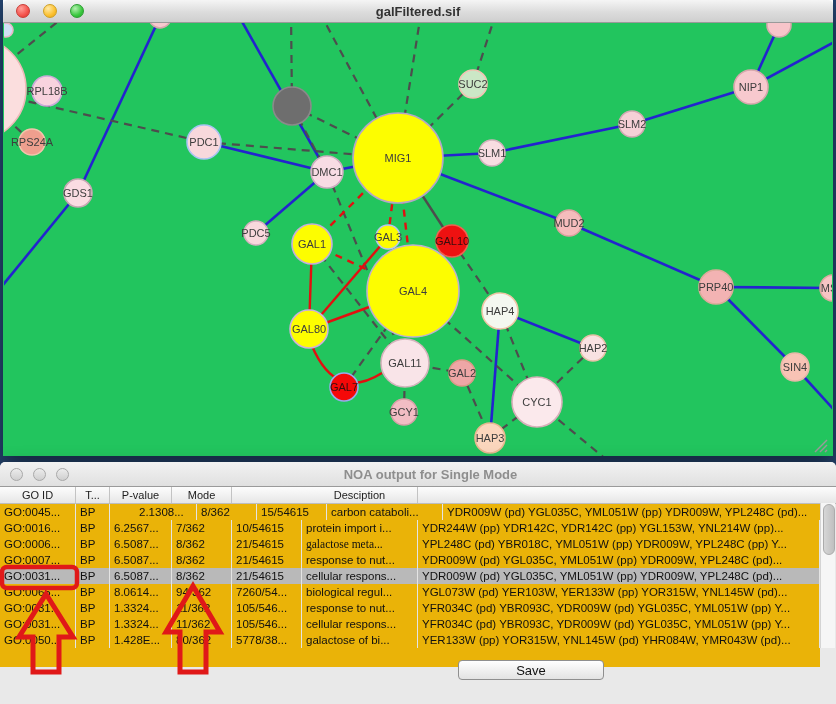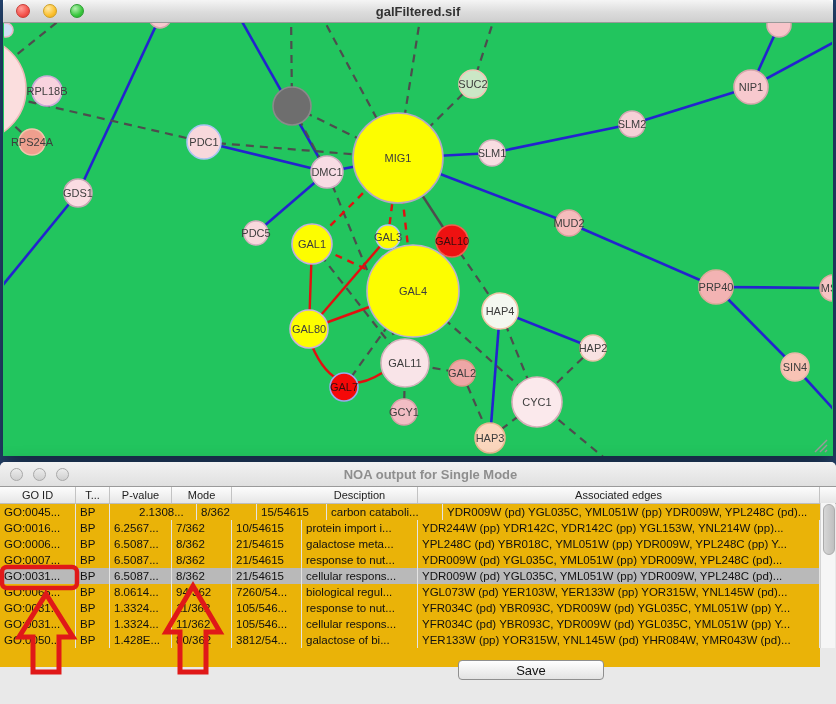--- a/index.html
+++ b/index.html
@@ -218,21 +218,20 @@
     </div>
     <span class="title">NOA output for Single Mode</span>
   </div>
   <div id="table-header">
       <div class="hcell" style="width: 76px;">GO ID</div>
       <div class="hcell" style="width: 34px;">T...</div>
       <div class="hcell" style="width: 62px;">P-value</div>
       <div class="hcell" style="width: 60px;">Mode</div>
       <div class="hcell" style="width: 70px; margin-top: 40px;">Referen...</div>
       <div class="hcell" style="width: 116px;">Desciption</div>
-      <div class="hcell" style="width: 402px;">Associated edges</div>
       <div class="hcell" style="width: 16px; border-right: none;"></div>
     </div>
   <div id="table-body">
       <div class="trow">
         <div class="tcell" style="width: 76px;">GO:0045...</div>
         <div class="tcell" style="width: 34px;">BP</div>
         <div class="tcell" style="width: 62px; margin-left: 25px;">2.1308...</div>
         <div class="tcell" style="width: 60px;">8/362</div>
         <div class="tcell" style="width: 70px;">15/54615</div>
         <div class="tcell" style="width: 116px;">carbon cataboli...</div>
@@ -246,21 +245,21 @@
         <div class="tcell" style="width: 70px;">10/54615</div>
         <div class="tcell" style="width: 116px;">protein import i...</div>
         <div class="tcell" style="width: 402px;">YDR244W (pp) YDR142C, YDR142C (pp) YGL153W, YNL214W (pp)...</div>
       </div>
       <div class="trow">
         <div class="tcell" style="width: 76px;">GO:0006...</div>
         <div class="tcell" style="width: 34px;">BP</div>
         <div class="tcell" style="width: 62px;">6.5087...</div>
         <div class="tcell" style="width: 60px;">8/362</div>
         <div class="tcell" style="width: 70px;">21/54615</div>
-        <div class="tcell" style="width: 116px;">galactose meta...</div>
+        <div class="tcell" style="width: 116px; font-family: Liberation Serif, serif;">galactose meta...</div>
         <div class="tcell" style="width: 402px;">YPL248C (pd) YBR018C, YML051W (pp) YDR009W, YPL248C (pp) Y...</div>
       </div>
       <div class="trow">
         <div class="tcell" style="width: 76px;">GO:0007...</div>
         <div class="tcell" style="width: 34px;">BP</div>
         <div class="tcell" style="width: 62px;">6.5087...</div>
         <div class="tcell" style="width: 60px;">8/362</div>
         <div class="tcell" style="width: 70px;">21/54615</div>
         <div class="tcell" style="width: 116px;">response to nut...</div>
         <div class="tcell" style="width: 402px;">YDR009W (pd) YGL035C, YML051W (pp) YDR009W, YPL248C (pd)...</div>
@@ -299,21 +298,21 @@
         <div class="tcell" style="width: 60px;">11/362</div>
         <div class="tcell" style="width: 70px;">105/546...</div>
         <div class="tcell" style="width: 116px;">cellular respons...</div>
         <div class="tcell" style="width: 402px;">YFR034C (pd) YBR093C, YDR009W (pd) YGL035C, YML051W (pp) Y...</div>
       </div>
       <div class="trow">
         <div class="tcell" style="width: 76px;">GO:0050...</div>
         <div class="tcell" style="width: 34px;">BP</div>
         <div class="tcell" style="width: 62px;">1.428E...</div>
         <div class="tcell" style="width: 60px;">80/362</div>
-        <div class="tcell" style="width: 70px;">3812/54...</div>
+        <div class="tcell" style="width: 70px;">5778/38...</div>
         <div class="tcell" style="width: 116px;">galactose of bi...</div>
         <div class="tcell" style="width: 402px;">YER133W (pp) YOR315W, YNL145W (pd) YHR084W, YMR043W (pd)...</div>
       </div>
     </div>
   <div id="table-scroll">
     <div id="scroll-thumb"></div>
   </div>
   <div id="button-bar">
     <button class="mac-btn" id="save-btn">Save</button>
   </div>

